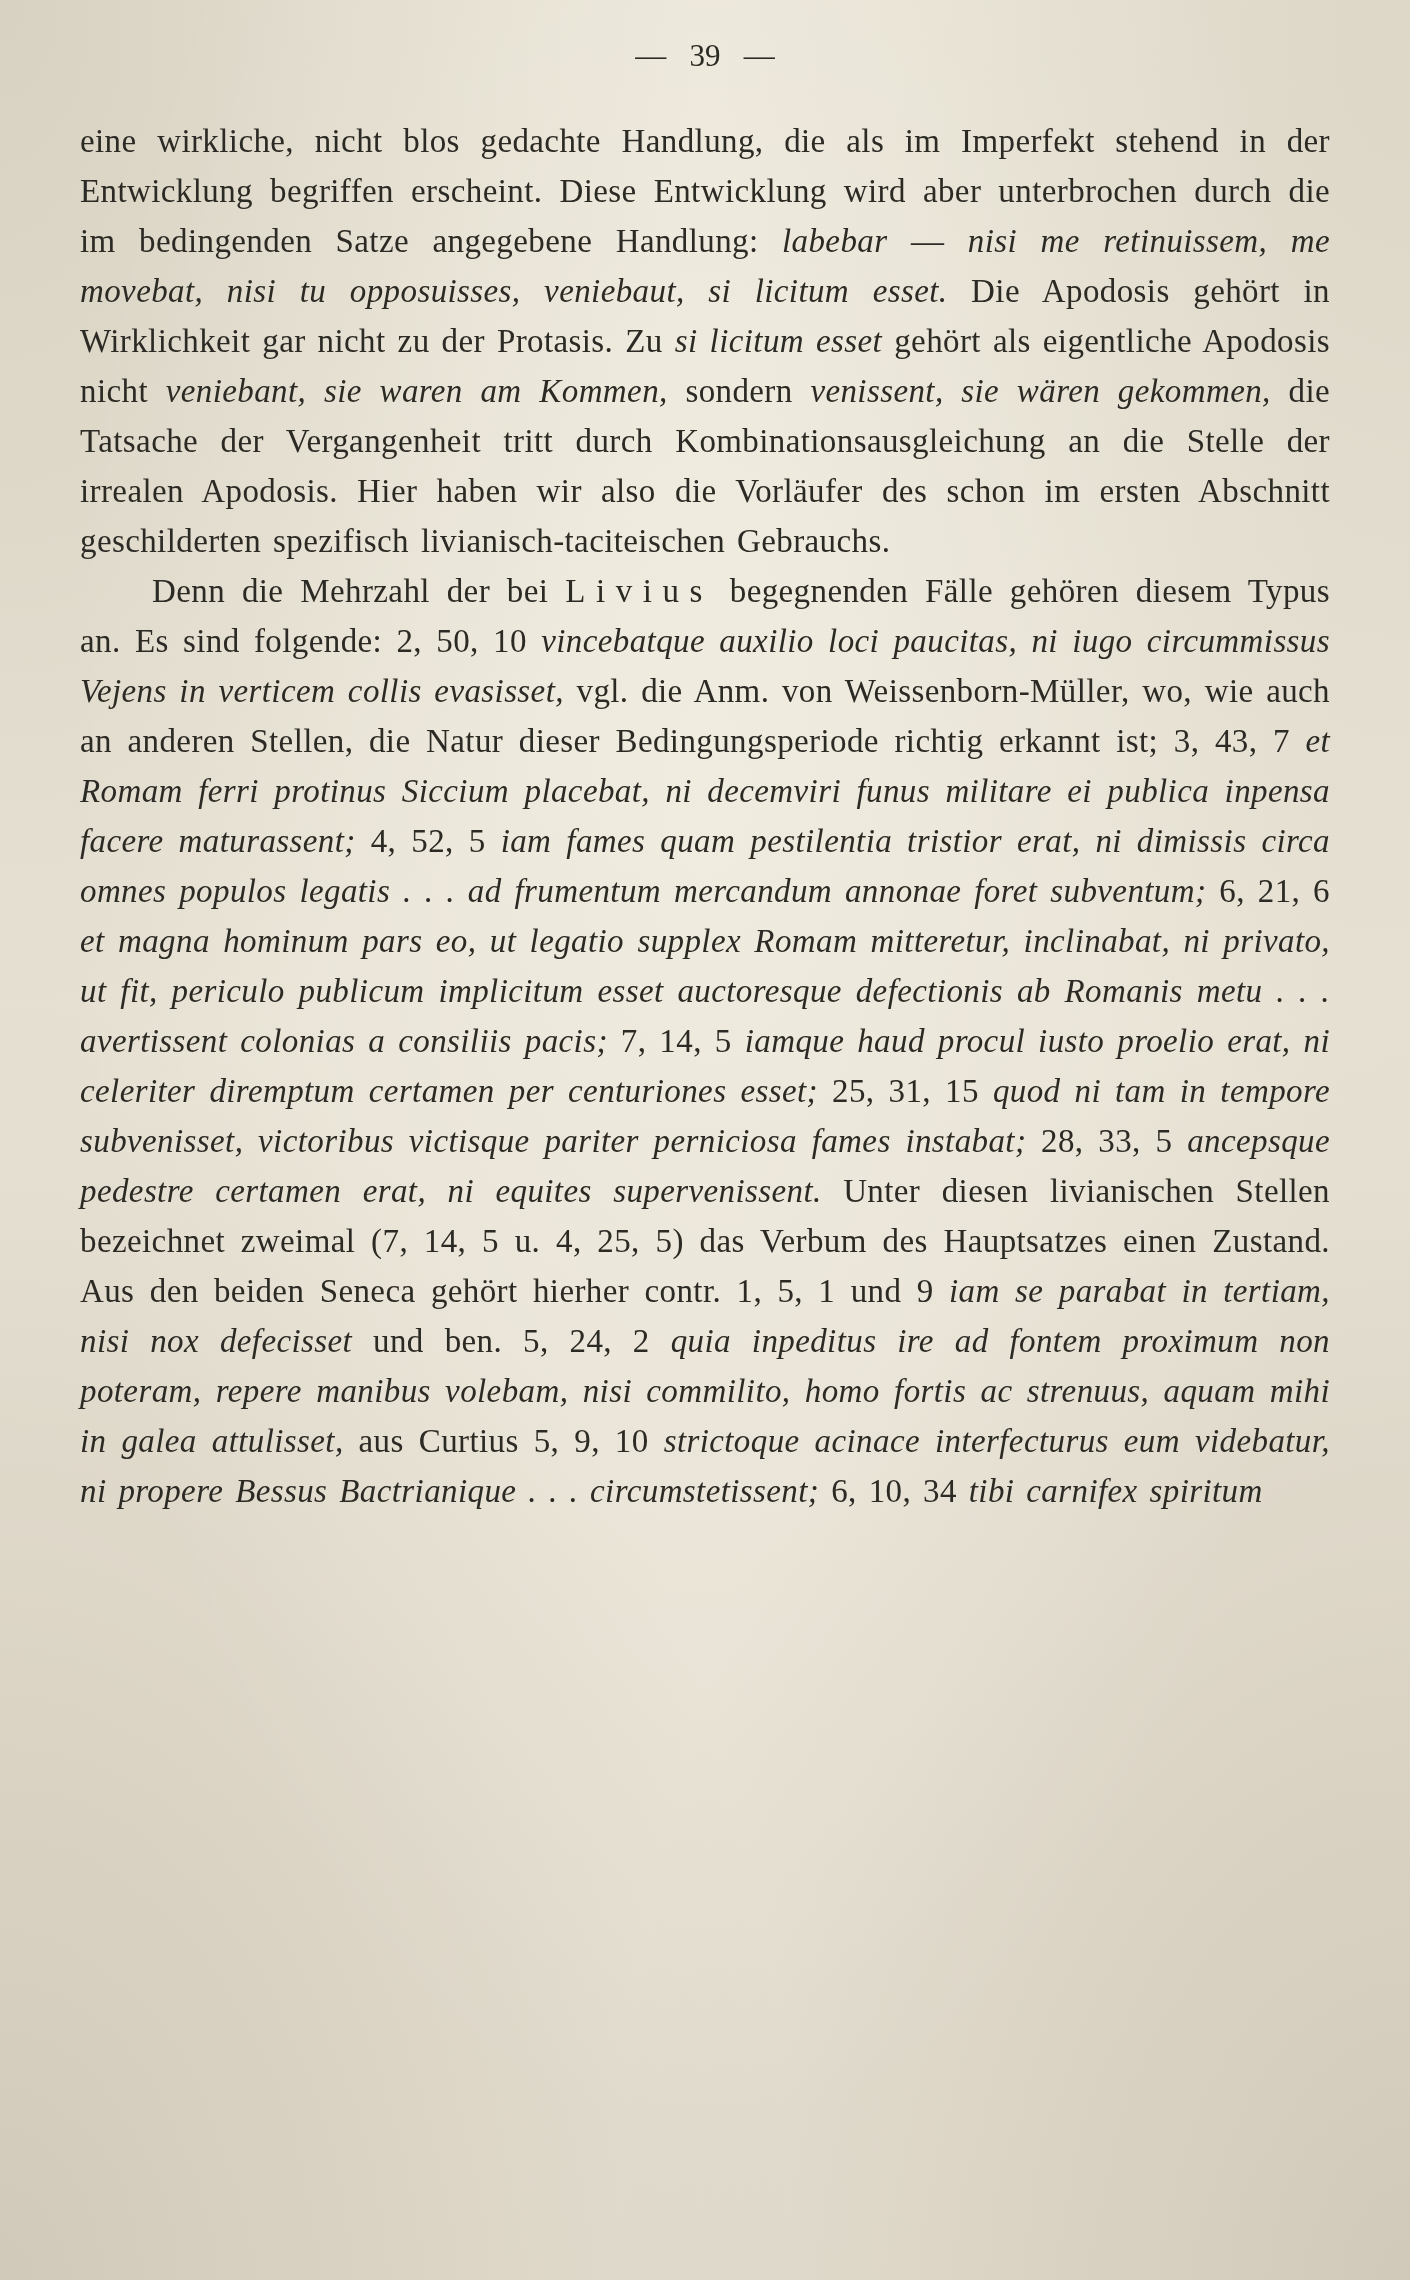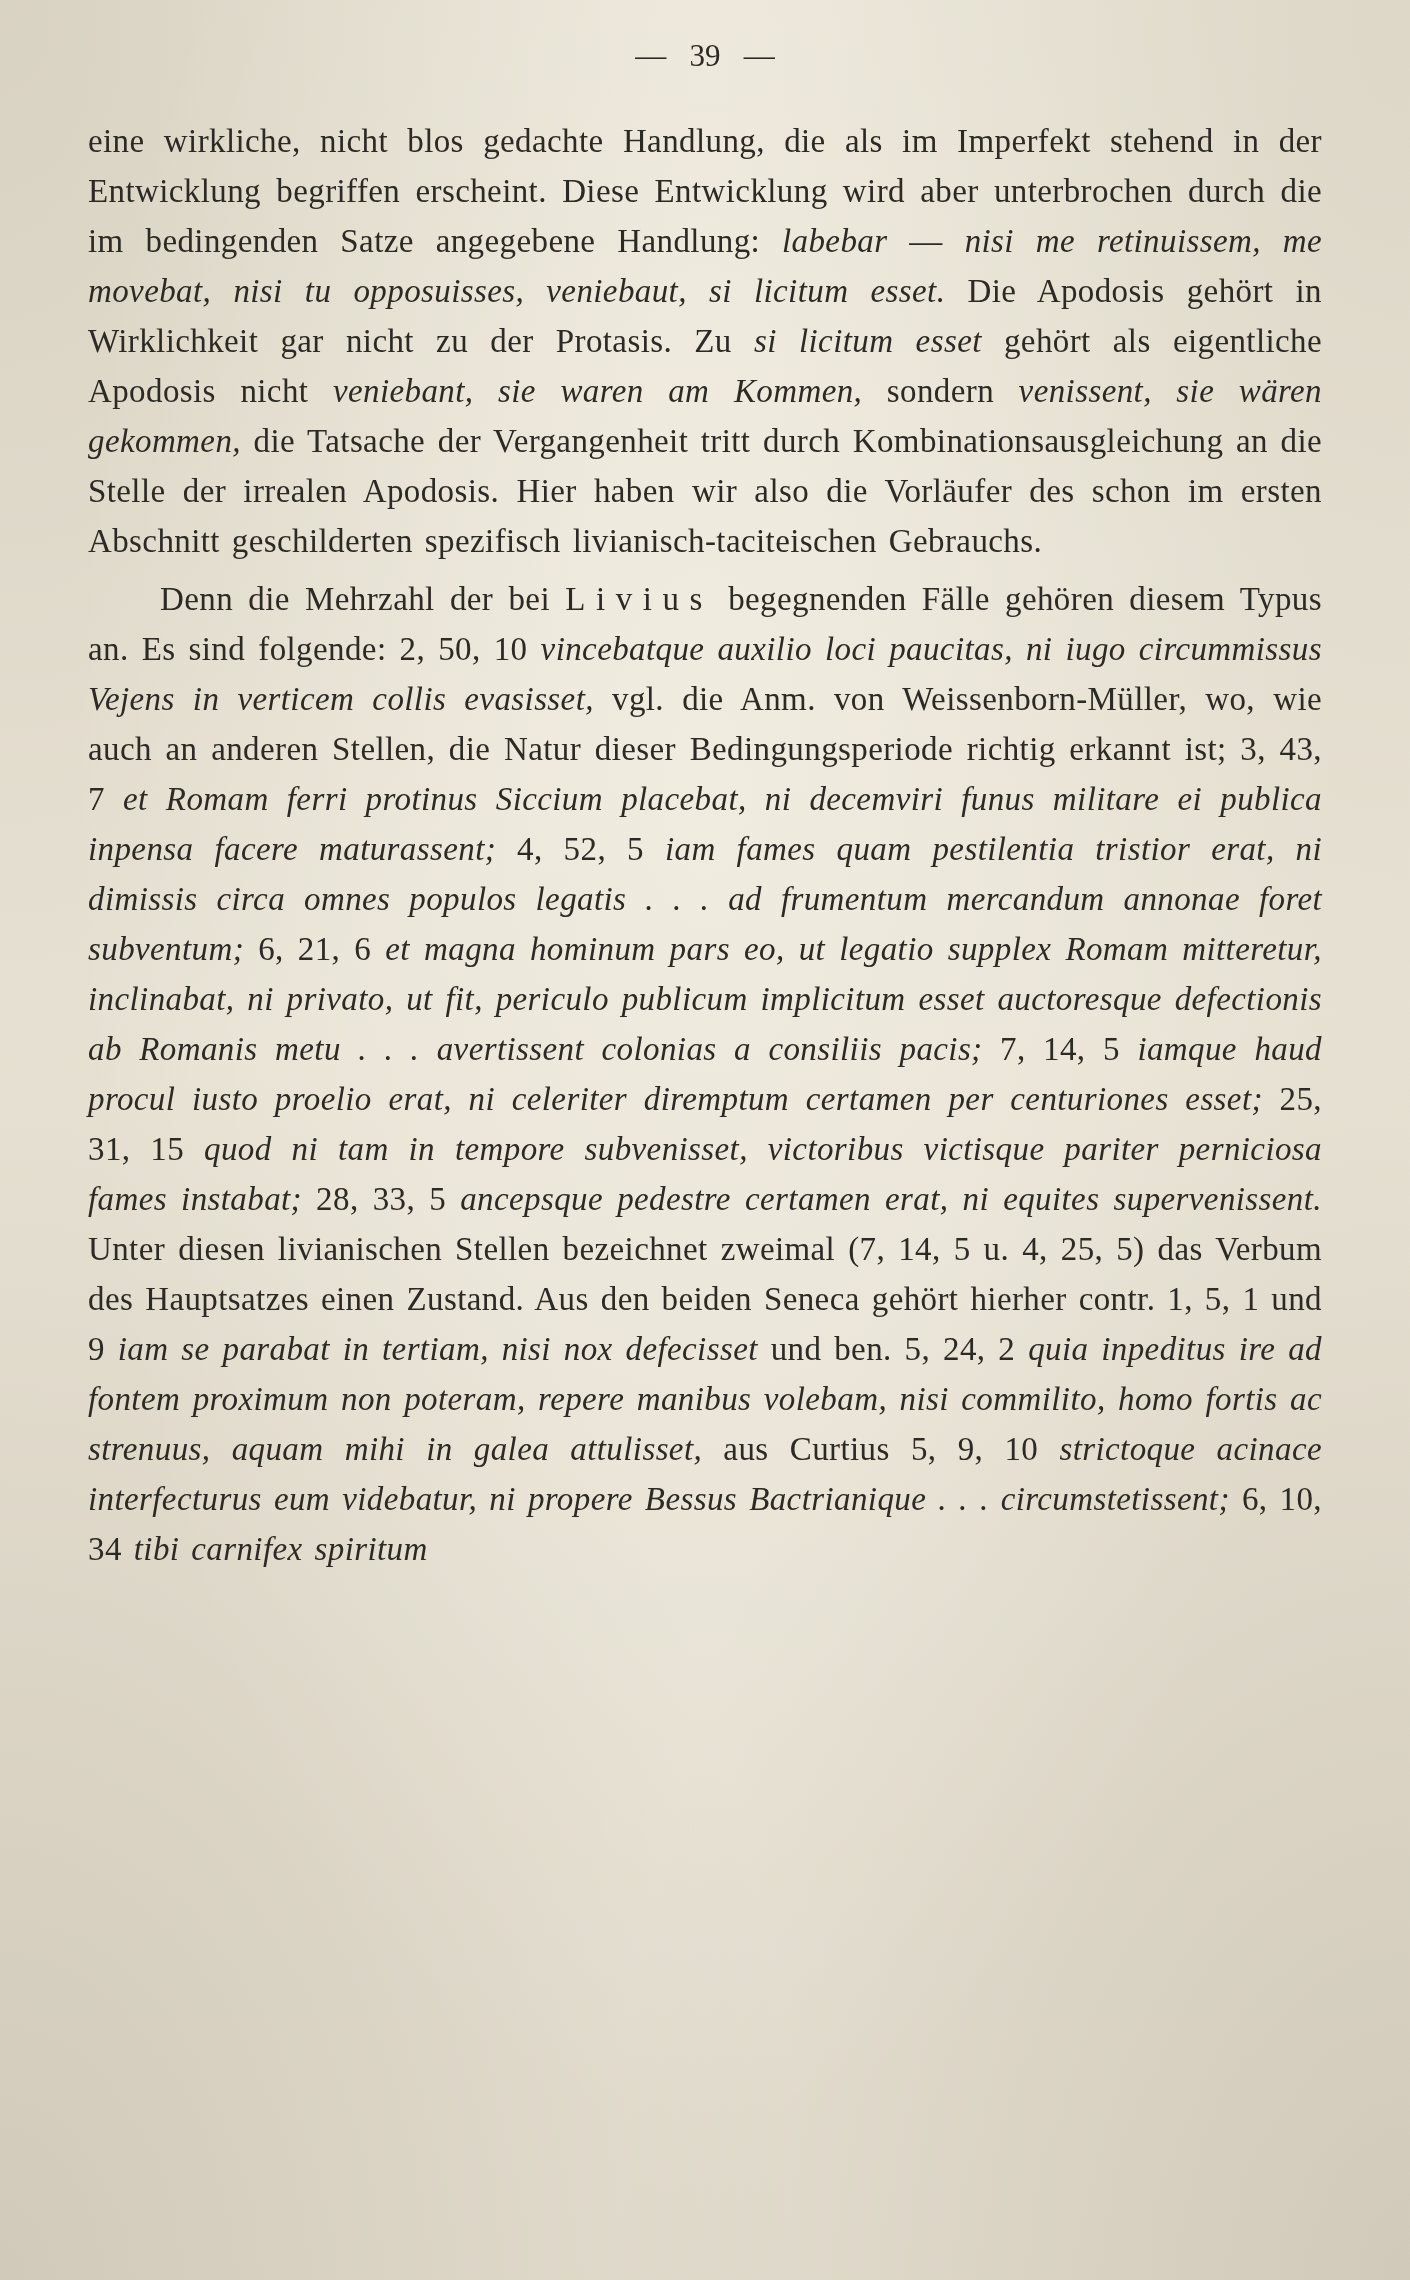--- a/index.html
+++ b/index.html
@@ -38,21 +38,21 @@
   .text-block {
     text-align: justify;
     font-size: 33px;
     line-height: 50px;
     word-spacing: 0.10em;
     letter-spacing: 0.012em;
     hyphens: auto;
     -webkit-hyphens: auto;
   }
   .para {
-    margin: 8px;
+    margin: 0;
   }
   .para.indent {
     text-indent: 72px;
     font-family: Liberation Serif, serif;
   }
   .it {
     font-style: italic;
   }
   .sp {
     letter-spacing: 0.32em;

